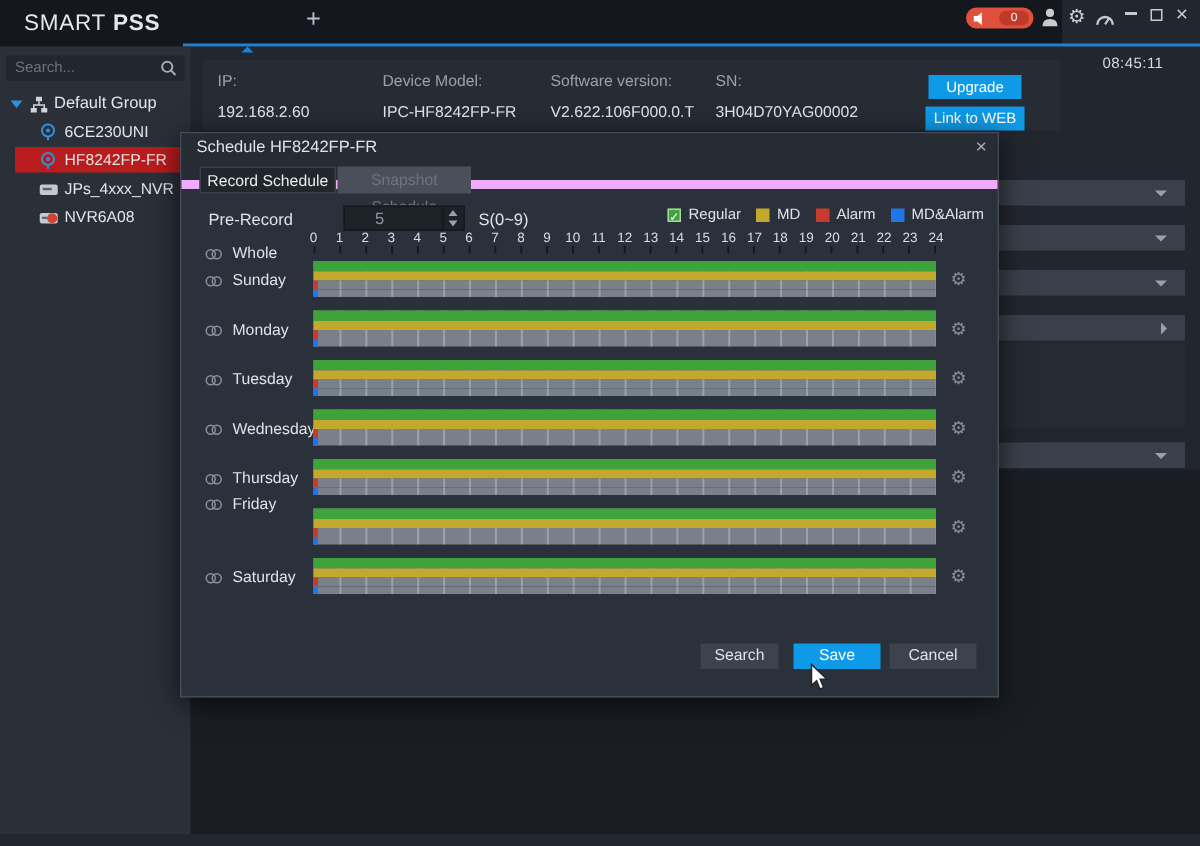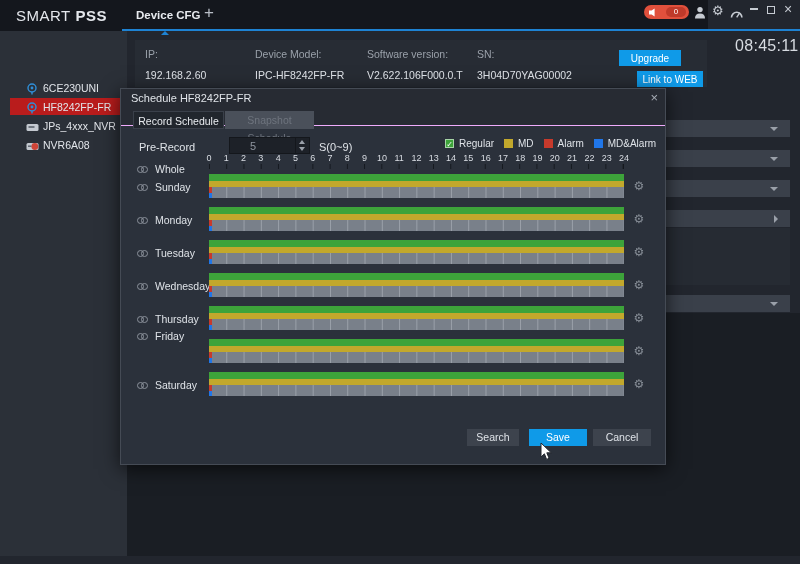--- a/index.html
+++ b/index.html
@@ -15,21 +15,21 @@
   .plus-tab { position:absolute; left:204px; top:3px; font-size:17px; color:#b9bfc8; font-weight:400; }
   .accent-line { position:absolute; left:122px; top:29px; width:678px; height:2px; background:#1e82d2; }
   .tab-pointer { position:absolute; left:161px; top:31px; width:0; height:0; border-left:4px solid transparent; border-right:4px solid transparent; border-bottom:4px solid #1e82d2; }
   .alarm-badge { position:absolute; left:644px; top:5px; width:45px; height:14px; background:#e0503c; border-radius:8px; display:flex; align-items:center; padding-left:5px; }
   .alarm-count { position:absolute; right:3px; top:2px; width:20px; height:10px; background:#bf3a2a; border-radius:6px; color:#fff; font-size:8px; text-align:center; line-height:10px; }
   .tb-icon { position:absolute; top:5px; }
   .win-btn { position:absolute; top:3px; color:#c6cbd2; font-size:12px; width:14px; text-align:center; }
   .min-glyph { display:inline-block; width:8px; border-top:2px solid #c6cbd2; margin-bottom:2px; }
   .max-glyph { display:inline-block; width:8px; height:8px; border:1.5px solid #c6cbd2; }
   .gear-glyph { color:#c6cbd2; font-size:13px; line-height:13px; }
-  .clock { position:absolute; left:735px; top:37px; font-size:16px; color:#d7dbe1; letter-spacing:.3px; }
+  .clock { position:absolute; left:735px; top:37px; font-size:10px; color:#d7dbe1; letter-spacing:.3px; }
 
   
   .sidebar { position:absolute; left:0; top:31px; width:127px; height:525px; background:#2b3038; }
   .search-box { position:absolute; left:4px; top:6px; width:119px; height:17px; background:#22262e; color:#6b727c; font-size:10px; line-height:17px; padding-left:6px; }
   .search-mag { position:absolute; right:5px; top:3px; }
   .tree-root { position:absolute; left:0; top:30px; width:127px; height:16px; }
   .tree-caret { position:absolute; left:7px; top:6px; width:0; height:0; border-left:4px solid transparent; border-right:4px solid transparent; border-top:5px solid #2f8fd8; }
   .org-icon { position:absolute; left:20px; top:2px; }
   .tree-root-label { position:absolute; left:36px; top:2px; font-size:11px; color:#e2e5ea; }
   .dev-item { position:absolute; left:10px; width:117px; height:17px; }
@@ -45,21 +45,21 @@
   .blue-btn { position:absolute; background:#0f9ae8; color:#fff; font-size:10px; text-align:center; border:none; }
   .bg-section { position:absolute; left:135px; width:655px; height:17px; background:#3a404a; }
   .chev { position:absolute; right:12px; }
   .chev-down { top:7px; width:0; height:0; border-left:4px solid transparent; border-right:4px solid transparent; border-top:4px solid #9aa0a9; }
   .chev-right { top:5px; width:0; height:0; border-top:4px solid transparent; border-bottom:4px solid transparent; border-left:4px solid #9aa0a9; }
   .bg-subpanel { position:absolute; left:135px; top:228px; width:655px; height:57px; background:#262b33; }
   .lower-dark { position:absolute; left:127px; top:313px; width:673px; height:243px; background:#1a1e24; }
 
   
   .dialog { position:absolute; left:120px; top:88px; width:546px; height:377px; background:#2b313b; border:1px solid #454b55; box-shadow:0 4px 18px rgba(0,0,0,.65); }
-  .dlg-title { position:absolute; left:0; top:0; width:100%; height:37px; background:#272b33; border-bottom:1px solid #f0abfc; }
+  .dlg-title { position:absolute; left:0; top:0; width:100%; height:37px; background:#272b33; border-bottom:6px solid #f0abfc; }
   .dlg-title-text { position:absolute; left:10px; top:3px; font-size:11px; color:#dfe3e8; }
   .dlg-close { position:absolute; right:7px; top:1px; font-size:13px; color:#a6acb5; }
   .dlg-tab { position:absolute; top:22px; height:18px; line-height:18px; text-align:center; font-size:10.5px; }
   .dlg-tab.active { left:12px; width:91px; background:#21262d; color:#e8ebef; border:1px solid #3a404a; }
   .dlg-tab.inactive { left:104px; width:89px; background:#4a505a; color:#6e747e; }
   .prerec-label { position:absolute; left:18px; top:52px; font-size:11px; color:#dfe3e8; }
   .prerec-input { position:absolute; left:108px; top:48px; width:81px; height:17px; background:#1d2128; border:1px solid #14171c; }
   .prerec-value { position:absolute; left:20px; top:2px; font-size:11px; color:#8e949e; }
   .stepper { position:absolute; right:0; top:0; width:14px; height:15px; border-left:1px solid #14171c; }
   .step-up { position:absolute; left:3px; top:2px; width:0; height:0; border-left:3.5px solid transparent; border-right:3.5px solid transparent; border-bottom:4px solid #9aa0a9; }
@@ -94,21 +94,20 @@
 
   .cursor { position:absolute; left:540px; top:442px; z-index:50; }
 </style>
 </head>
 <body>
 
 <div id="stage">
 
   <div class="topbar">
     <div class="brand"><span>SMART</span>&nbsp;<b>PSS</b></div>
-    <div class="main-tab">Device CFG</div>
     <div class="plus-tab">+</div>
 
     <div class="alarm-badge">
       <svg width="9" height="9">
           <polygon points="0,2.6 2.6,2.6 5.6,0.4 5.6,8.6 2.6,6.4 0,6.4" fill="#ffffff"></polygon>
         </svg>
       <span class="alarm-count">0</span>
     </div>
     <span class="tb-icon" style="left:694px;">
       <svg width="12" height="13">
@@ -125,20 +124,41 @@
     </span>
     <span class="win-btn" style="left:747px; top:1px;"><span class="min-glyph"></span></span>
     <span class="win-btn" style="left:764px;"><span class="max-glyph"></span></span>
     <span class="win-btn" style="left:781px; top:1px; font-size:14px;">×</span>
   </div>
   <div class="accent-line"></div>
   <div class="tab-pointer"></div>
   <div class="clock">08:45:11</div>
 
   <div class="sidebar">
+    <div class="search-box">
+      <span>Search...</span>
+      <span class="search-mag">
+        <svg width="11" height="11">
+            <circle cx="4.5" cy="4.5" r="3.4" fill="none" stroke="#a7adb6" stroke-width="1.3"></circle>
+            <line x1="7.2" y1="7.2" x2="10" y2="10" stroke="#a7adb6" stroke-width="1.3"></line>
+          </svg>
+      </span>
+    </div>
+    <div class="tree-root">
+      <span class="tree-caret"></span>
+      <span class="org-icon">
+        <svg width="12" height="12">
+            <rect x="4" y="0.5" width="4" height="3" fill="#cfd3da"></rect>
+            <rect x="0.5" y="8" width="4" height="3" fill="#cfd3da"></rect>
+            <rect x="7.5" y="8" width="4" height="3" fill="#cfd3da"></rect>
+            <path d="M6 3.5 V6 M2.5 8 V6 H9.5 V8" fill="none" stroke="#cfd3da" stroke-width="1"></path>
+          </svg>
+      </span>
+      <span class="tree-root-label">Default Group</span>
+    </div>
     <div id="sidebar-devices">
         <div class="dev-item" style="top: 48px;">
           <span class="dev-icon"><svg width="12" height="12">
               <circle cx="6" cy="5" r="4" fill="none" stroke="#2f8fd8" stroke-width="1.4"></circle>
               <circle cx="6" cy="5" r="1.4" fill="#2f8fd8"></circle>
               <line x1="6" y1="9" x2="6" y2="11.5" stroke="#2f8fd8" stroke-width="1.4"></line>
             </svg></span>
           <span class="dev-label">6CE230UNI</span>
         </div>
         <div class="dev-item selected" style="top: 67px;">
@@ -180,21 +200,21 @@
         <div class="info-col">
           <span class="info-label" style="left:232px">Software version:</span>
           <span class="info-value" style="left:232px">V2.622.106F000.0.T</span>
         </div>
         <div class="info-col">
           <span class="info-label" style="left:342px">SN:</span>
           <span class="info-value" style="left:342px">3H04D70YAG00002</span>
         </div>
       </div>
     <button class="blue-btn" style="left:484px; top:10px; width:62px; height:16px;">Upgrade</button>
-    <button class="blue-btn" style="left:482px; top:31px; width:66px; height:16px;margin-left:20px;">Link to WEB</button>
+    <button class="blue-btn" style="left:482px; top:31px; width:66px; height:16px;">Link to WEB</button>
   </div>
 
   <div id="bg-sections">
       <div class="bg-section" style="top: 120px;">
         <span class="chev chev-down"></span>
       </div>
       <div class="bg-section" style="top: 150px;">
         <span class="chev chev-down"></span>
       </div>
       <div class="bg-section" style="top: 180px;">

